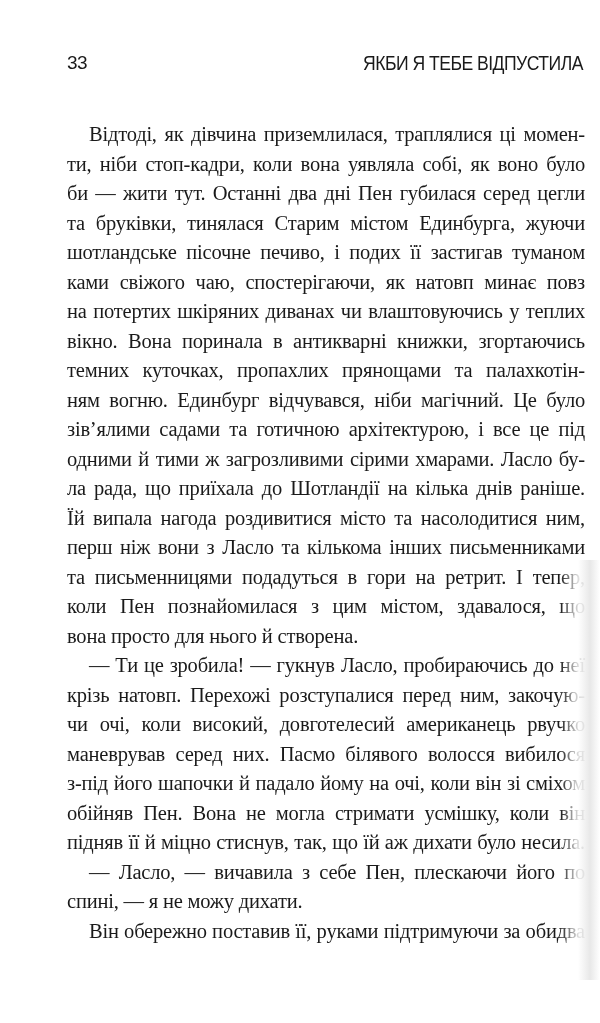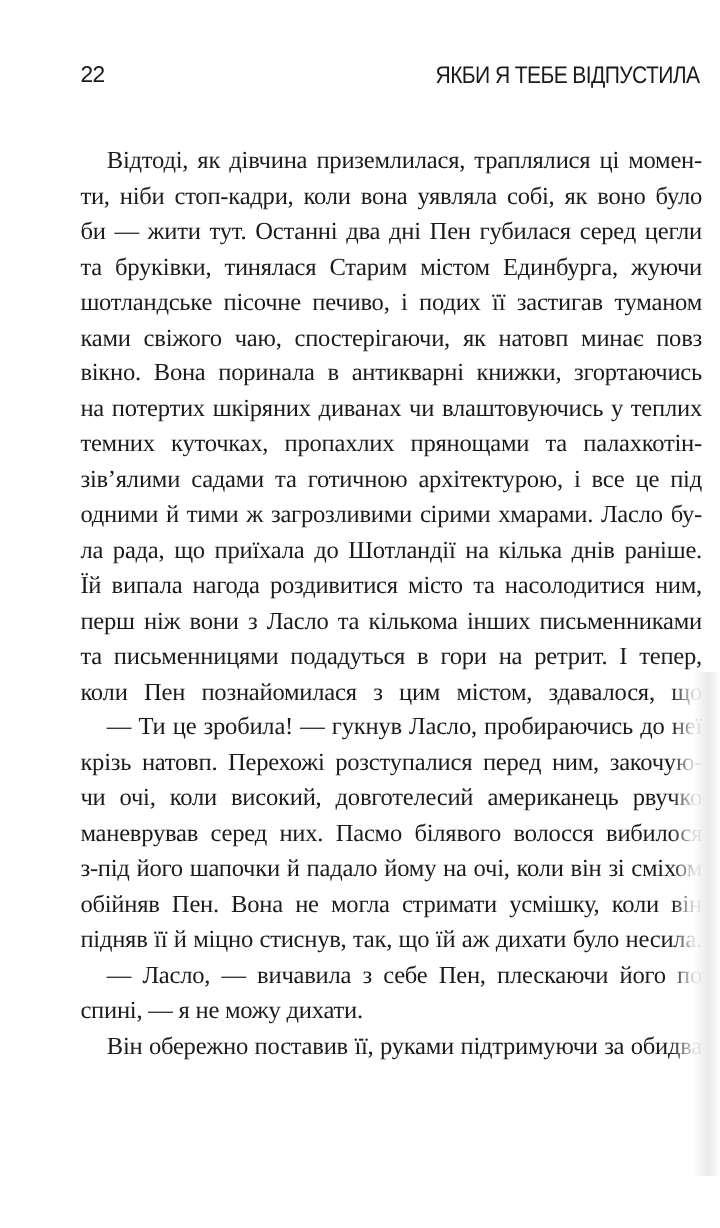--- a/index.html
+++ b/index.html
@@ -36,41 +36,43 @@
     position: absolute; right: 0; top: 560px; width: 40px; height: 420px;
     background: linear-gradient(to right, rgba(255,255,255,0) 0%, rgba(255,255,255,0.85) 45%, #e8e8e8 75%, #ffffff 100%);
     pointer-events: none;
   }
 </style>
 </head>
 <body>
 
 <div class="page">
   <div class="running-head">
-    <span class="page-number">22</span>
+    <span class="page-number">33</span>
     <span class="book-title">ЯКБИ Я ТЕБЕ ВІДПУСТИЛА</span>
   </div>
 
   <div class="body-text" id="body-text">
       <div class="line indent">Відтоді, як дівчина приземлилася, траплялися ці момен-</div>
       <div class="line">ти, ніби стоп-кадри, коли вона уявляла собі, як воно було</div>
       <div class="line">би — жити тут. Останні два дні Пен губилася серед цегли</div>
       <div class="line">та бруківки, тинялася Старим містом Единбурга, жуючи</div>
       <div class="line">шотландське пісочне печиво, і подих її застигав туманом</div>
       <div class="line">ками свіжого чаю, спостерігаючи, як натовп минає повз</div>
+      <div class="line">на потертих шкіряних диванах чи влаштовуючись у теплих</div>
       <div class="line">вікно. Вона поринала в антикварні книжки, згортаючись</div>
-      <div class="line">на потертих шкіряних диванах чи влаштовуючись у теплих</div>
       <div class="line">темних куточках, пропахлих прянощами та палахкотін-</div>
+      <div class="line">ням вогню. Единбург відчувався, ніби магічний. Це було</div>
       <div class="line">зів’ялими садами та готичною архітектурою, і все це під</div>
       <div class="line">одними й тими ж загрозливими сірими хмарами. Ласло бу-</div>
       <div class="line">ла рада, що приїхала до Шотландії на кілька днів раніше.</div>
       <div class="line">Їй випала нагода роздивитися місто та насолодитися ним,</div>
       <div class="line">перш ніж вони з Ласло та кількома інших письменниками</div>
       <div class="line">та письменницями подадуться в гори на ретрит. І тепер,</div>
       <div class="line">коли Пен познайомилася з цим містом, здавалося, що</div>
+      <div class="line last">вона просто для нього й створена.</div>
       <div class="line indent">— Ти це зробила! — гукнув Ласло, пробираючись до неї</div>
       <div class="line">крізь натовп. Перехожі розступалися перед ним, закочую-</div>
       <div class="line">чи очі, коли високий, довготелесий американець рвучко</div>
       <div class="line">маневрував серед них. Пасмо білявого волосся вибилося</div>
       <div class="line">з-під його шапочки й падало йому на очі, коли він зі сміхом</div>
       <div class="line">обійняв Пен. Вона не могла стримати усмішку, коли він</div>
       <div class="line">підняв її й міцно стиснув, так, що їй аж дихати було несила.</div>
       <div class="line indent">— Ласло, — вичавила з себе Пен, плескаючи його по</div>
       <div class="line last">спині, — я не можу дихати.</div>
       <div class="line indent">Він обережно поставив її, руками підтримуючи за обидва</div>

